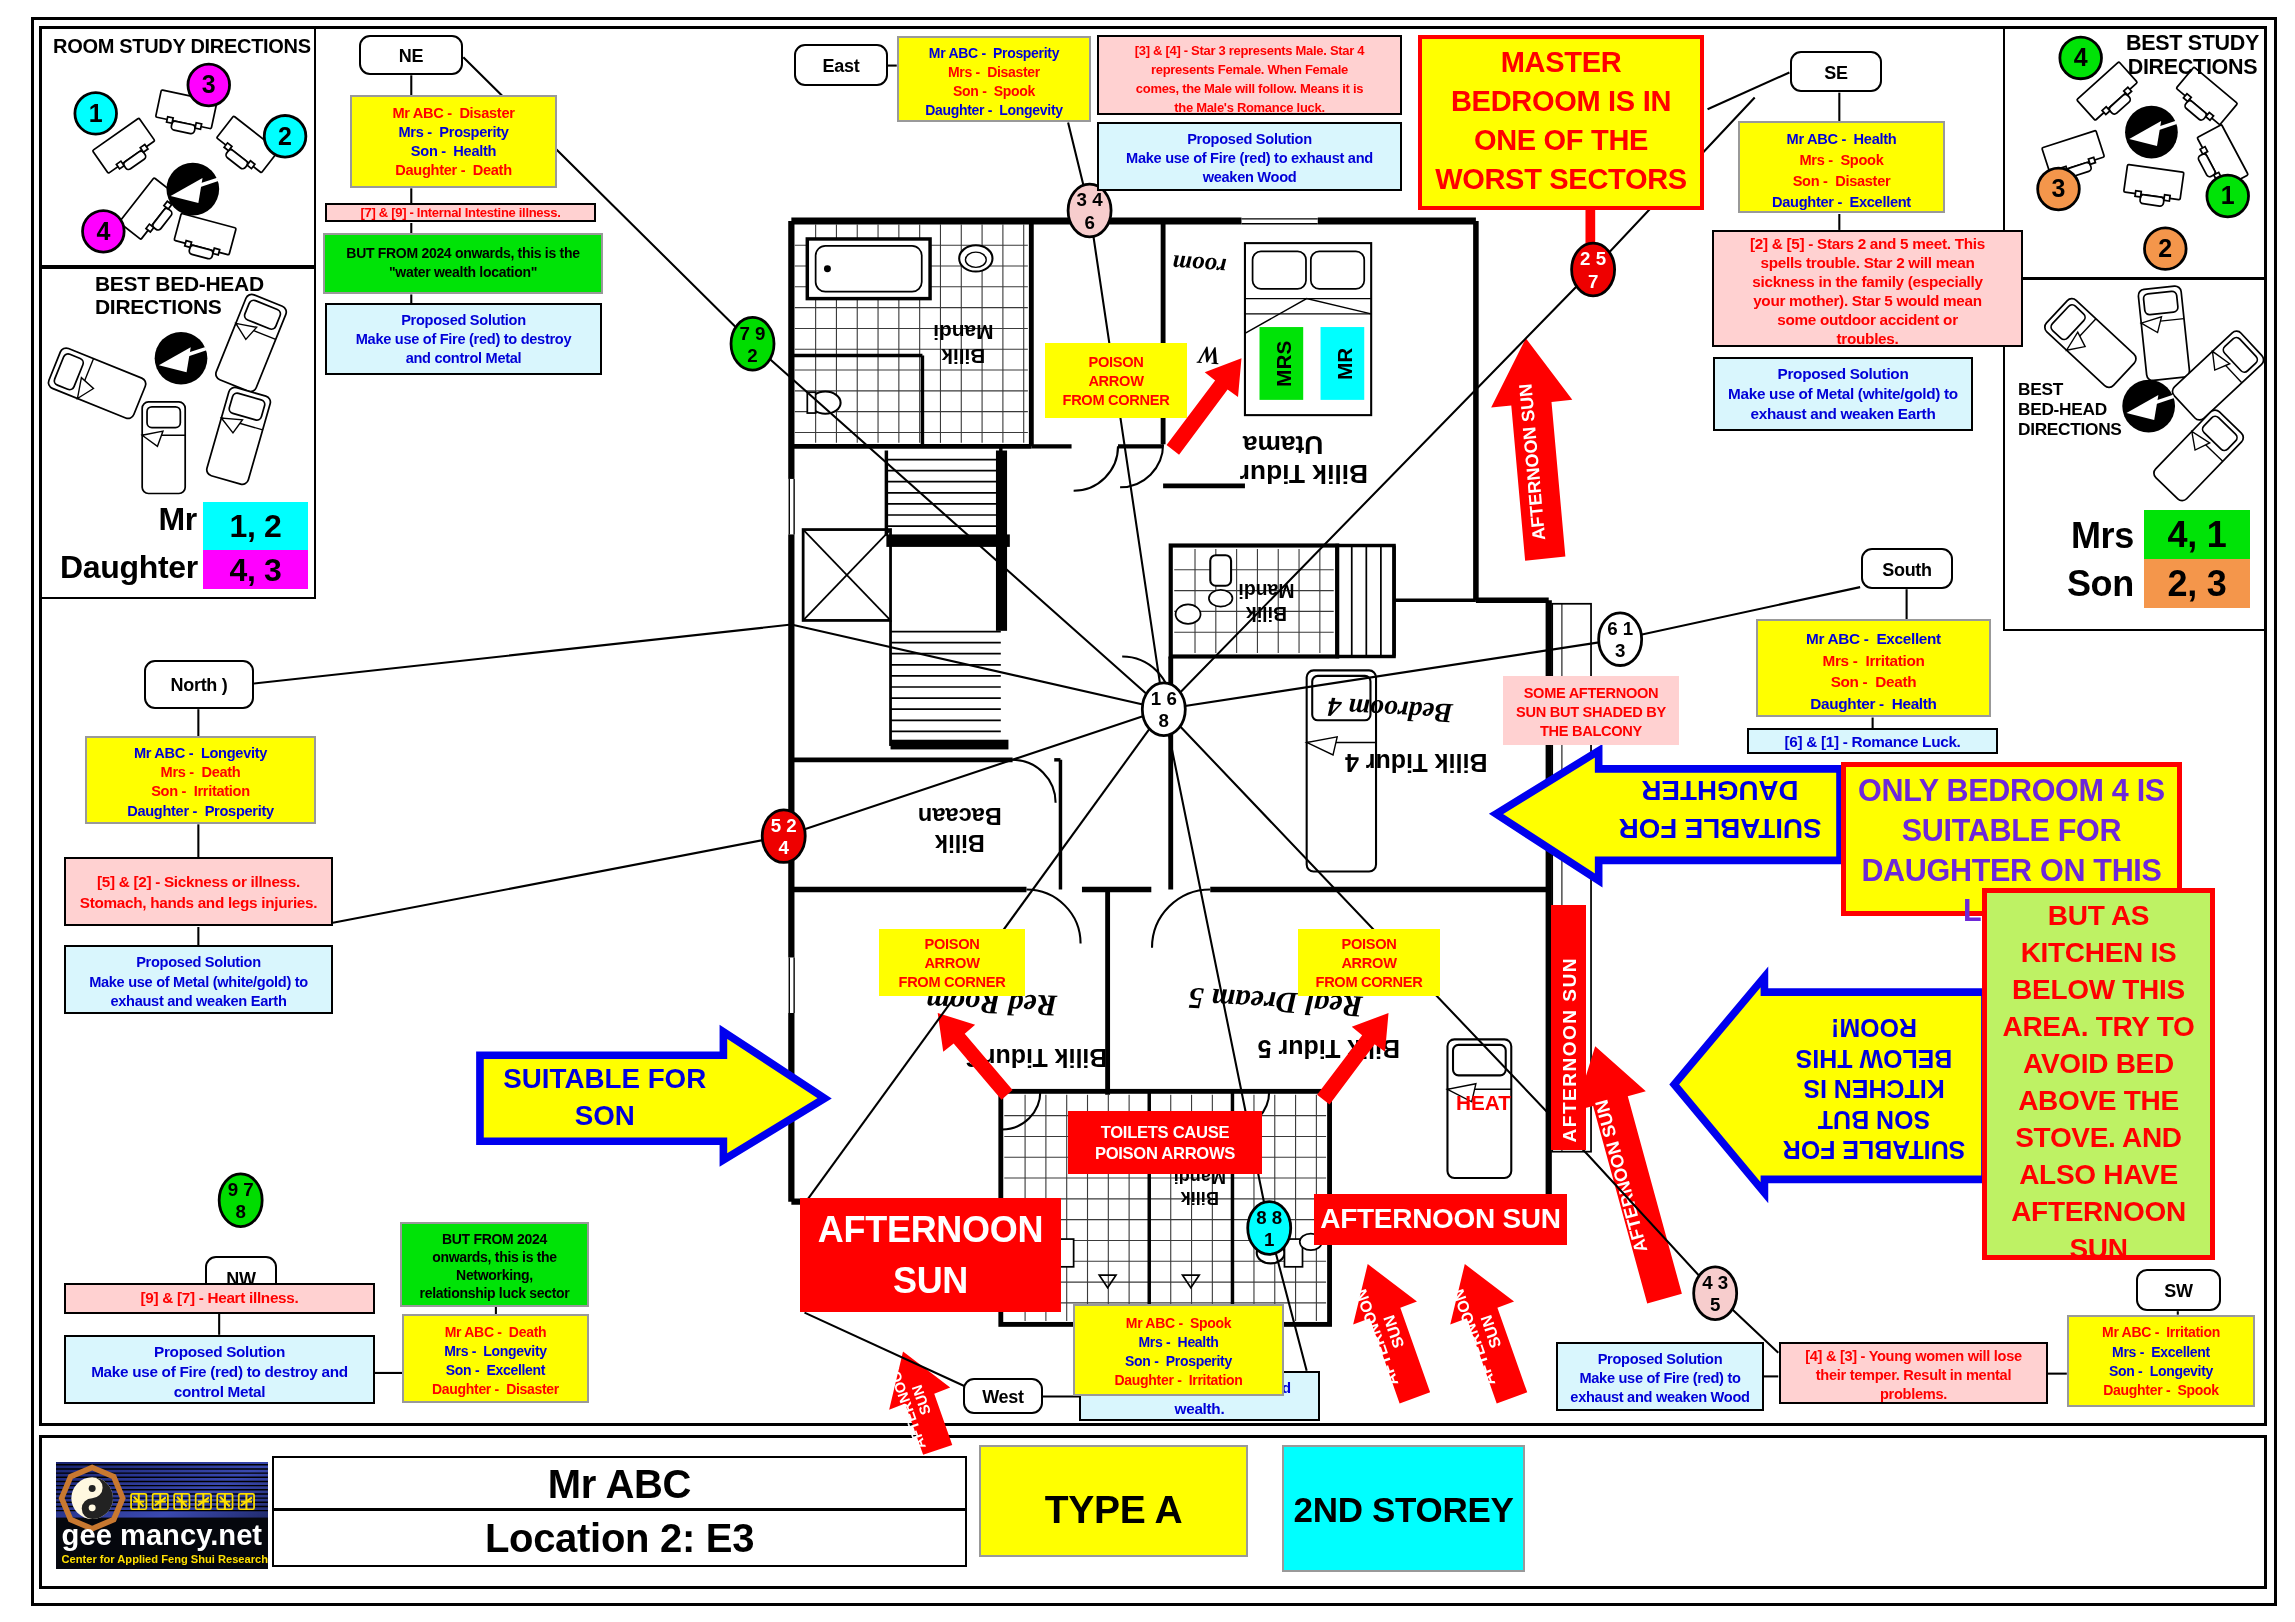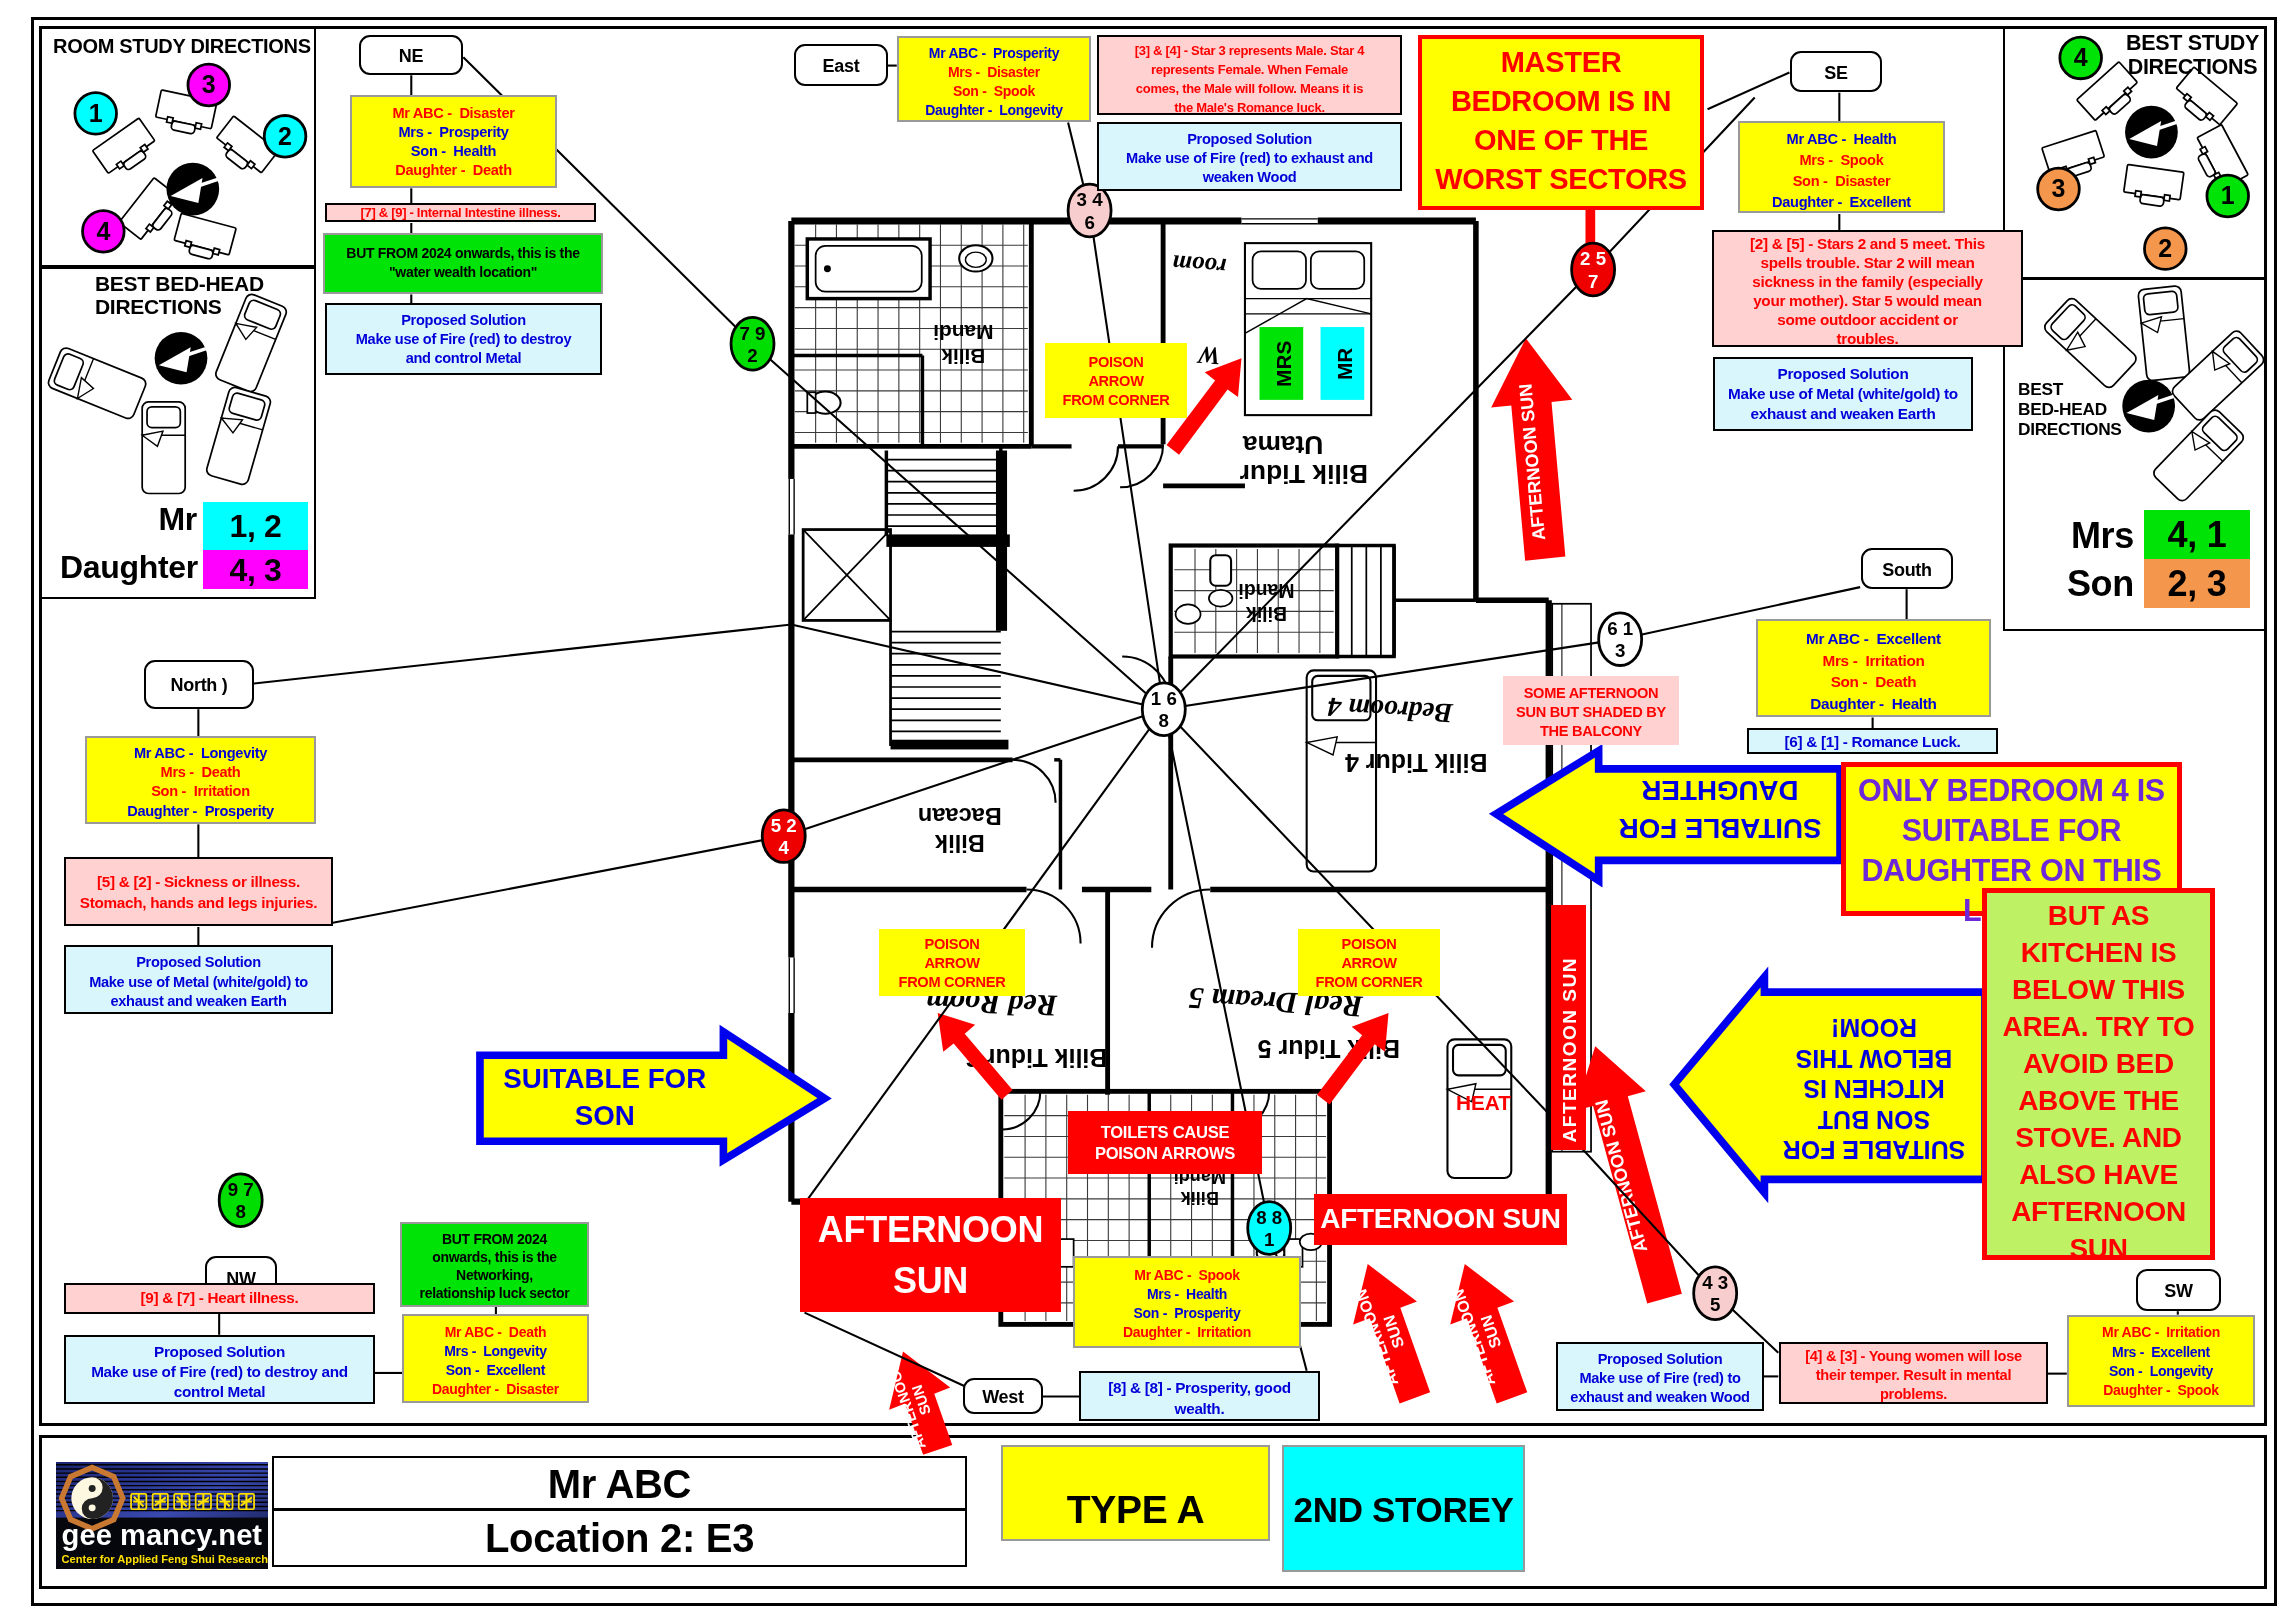--- a/index.html
+++ b/index.html
@@ -599,21 +599,21 @@
 <div class="r">Mr ABC -&nbsp; Irritation</div>
     <div class="u">Mrs -&nbsp; Excellent</div>
     <div class="u">Son -&nbsp; Longevity</div>
     <div class="r">Daughter -&nbsp; Spook</div>
   </div>
 <div class="b pb t" style="left:1779px;top:1342px;width:269px;height:62px;font-size:14.6px;line-height:19px;padding-top:2.8px;">[4] &amp; [3] - Young women will lose<br>their temper. Result in mental<br>problems.</div>
 <div class="b lb t" style="left:1556px;top:1342px;width:208px;height:69px;font-size:14.6px;line-height:19.4px;padding-top:5.5px;">Proposed Solution<br>Make use of Fire (red) to<br>exhaust and weaken Wood</div>
 
 <div class="b cbox t" style="left:963px;top:1378px;width:80px;height:36px;font-size:18px;line-height:35px;">West</div>
 <div class="b lb t" style="left:1079px;top:1371px;width:241px;height:50px;font-size:15.3px;line-height:21px;padding-top:3.5px;">[8] &amp; [8] - Prosperity, good<br>wealth.</div>
-<div class="b yb t" style="left:1073px;top:1256px;width:228px;height:92px;font-size:14px;line-height:19px;padding-top:7.6px;">
+<div class="b yb t" style="left:1073px;top:1304px;width:211px;height:92px;font-size:14px;line-height:19px;padding-top:7.6px;">
 <div class="r">Mr ABC -&nbsp; Spook</div>
     <div class="u">Mrs -&nbsp; Health</div>
     <div class="u">Son -&nbsp; Prosperity</div>
     <div class="r">Daughter -&nbsp; Irritation</div>
   </div>
 
 <div class="b pb t" style="left:1503px;top:676px;width:176px;height:69px;border:none;background:#FFD1D1;font-size:14.6px;line-height:19px;padding-top:7.6px;">SOME AFTERNOON<br>SUN BUT SHADED BY<br>THE BALCONY</div>
 <div class="b t" style="left:1045px;top:343px;width:142px;height:75px;background:#FFFF00;color:#F00;font-size:14.6px;line-height:19px;padding-top:9.7px;">POISON<br>ARROW<br>FROM CORNER</div>
 <div class="b t" style="left:879px;top:929px;width:146px;height:67px;background:#FFFF00;color:#F00;font-size:14.6px;line-height:19px;padding-top:6.2px;">POISON<br>ARROW<br>FROM CORNER</div>
 <div class="b t" style="left:1298px;top:929px;width:142px;height:67px;background:#FFFF00;color:#F00;font-size:14.6px;line-height:19px;padding-top:6.2px;">POISON<br>ARROW<br>FROM CORNER</div>
@@ -696,17 +696,17 @@
         <line x1="266" y1="63" x2="282" y2="51"></line>
       </g>
 <text x="8" y="120" fill="#FFFFFF" font-size="42" font-weight="bold" font-family="Liberation Sans">gee mancy.net</text>
 <text x="8" y="146" fill="#FFE000" font-size="16" font-weight="bold" font-family="Liberation Sans">Center for Applied Feng Shui Research</text>
 </svg>
 </div>
 <div class="b" style="left:272px;top:1456px;width:695px;height:111px;border:2.8px solid #000;"></div>
 <div class="b" style="left:272px;top:1508px;width:695px;height:2.8px;background:#000;"></div>
 <div class="b t" style="left:272px;top:1462px;width:695px;font-size:40px;">Mr ABC</div>
 <div class="b t" style="left:272px;top:1516px;width:695px;font-size:40px;">Location 2: E3</div>
-<div class="b t" style="left:1001px;top:1445px;width:269px;height:96px;background:#FFFF00;border:2.1px solid #999;font-size:39px;line-height:125px;">TYPE A</div>
+<div class="b t" style="left:979px;top:1445px;width:269px;height:112px;background:#FFFF00;border:2.1px solid #999;font-size:39px;line-height:125px;">TYPE A</div>
 <div class="b t" style="left:1282px;top:1445px;width:243px;height:127px;background:#00FFFF;border:2.1px solid #999;font-size:35px;line-height:125px;">2ND STOREY</div>
 
 <div id="bottombar"></div>
 
 
 </body></html>

